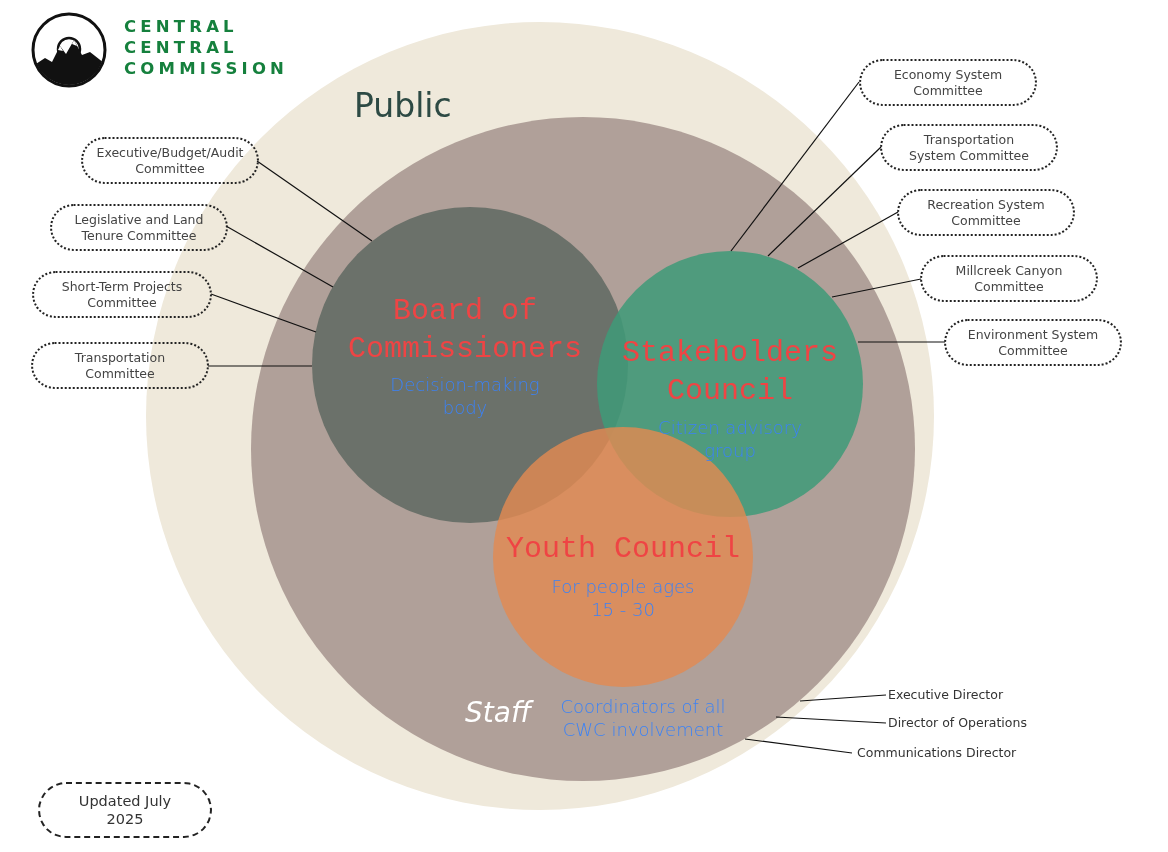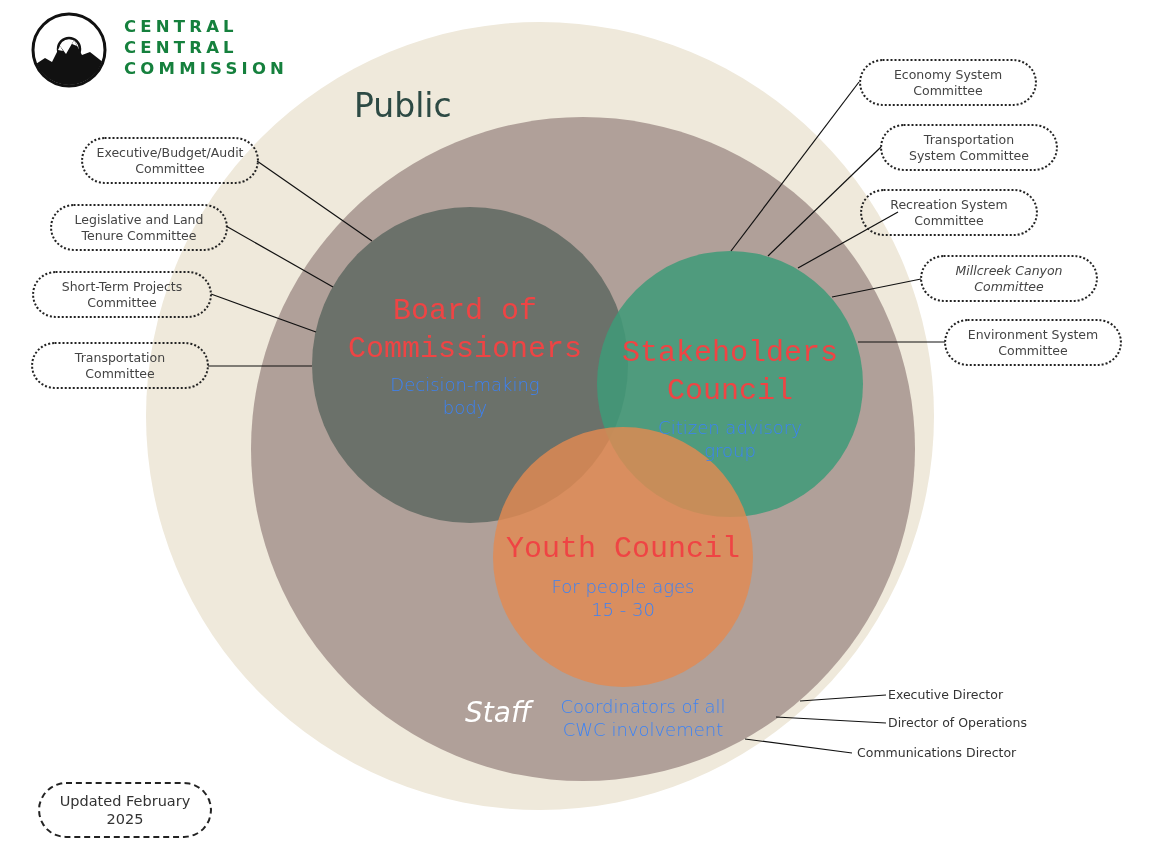--- a/index.html
+++ b/index.html
@@ -85,25 +85,25 @@
   </div>
 
 <div class="pill" style="left:859px; top:59px; width:178px; height:47px;">
   <span>Economy System
 Committee</span>
   </div>
 <div class="pill" style="left:880px; top:124px; width:178px; height:47px;">
   <span>Transportation
 System Committee</span>
   </div>
-<div class="pill" style="left:860px; top:189px; width:178px; height:47px;">
+<div class="pill" style="left:897px; top:189px; width:178px; height:47px;">
   <span>Recreation System
 Committee</span>
   </div>
-<div class="pill" style="left:920px; top:255px; width:178px; height:47px;font-style:italic;">
+<div class="pill" style="left:920px; top:255px; width:178px; height:47px;">
   <span>Millcreek Canyon
 Committee</span>
   </div>
 <div class="pill" style="left:944px; top:319px; width:178px; height:47px;">
   <span>Environment System
 Committee</span>
   </div>
 
 <div class="ctitle" style="left:320px; top:292px; width:290px; font-size:30px; line-height:38px;">Board of
 Commissioners</div>
@@ -120,14 +120,14 @@
 15 - 30</div>
 
 <div class="abs" style="left:465px; top:696px; font-size:28px; color:#fff;font-style:italic;">Staff</div>
 <div class="csub" style="left:550px; top:695px; width:186px; font-size:18px; line-height:23px;">Coordinators of all
 CWC involvement</div>
 
 <div class="staff-role" style="left:888px; top:687px;">Executive Director</div>
 <div class="staff-role" style="left:888px; top:715px;">Director of Operations</div>
 <div class="staff-role" style="left:857px; top:745px;">Communications Director</div>
 
-<div class="updated">Updated February
+<div class="updated">Updated July
 2025</div>
 
 </body></html>

